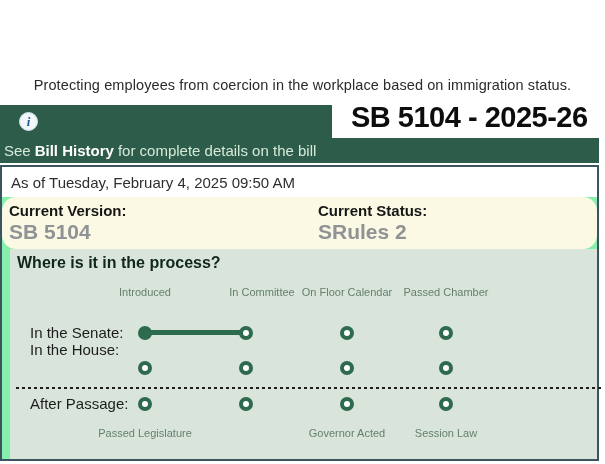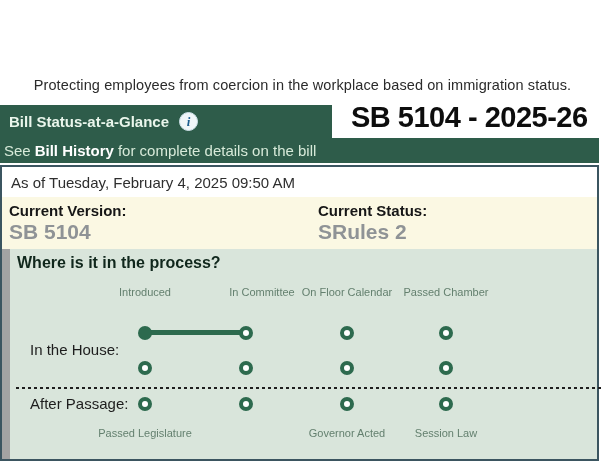--- a/index.html
+++ b/index.html
@@ -28,25 +28,25 @@
   .bar-row2{height:25px;display:flex;align-items:center;padding-left:4px;font-size:15px;color:#d7ead9;}
   .bar-row2 .link{font-weight:bold;color:#ffffff;margin:0 4px;cursor:pointer;}
   
   .bill-title-box{
     position:absolute;top:96px;left:332px;width:273px;height:42px;background:#ffffff;
     display:flex;align-items:center;padding-left:19px;box-sizing:border-box;
   }
   .bill-title-box span{font-size:29px;font-weight:bold;color:#0d0d0d;letter-spacing:-0.5px;white-space:nowrap;}
   
   .panel{
-    position:absolute;top:165px;left:0;width:599px;height:296px;background:#a3a3a3;
+    position:absolute;top:165px;left:0;width:599px;height:296px;background:#86efac;
     border:2px solid #3b5560;box-sizing:border-box;
   }
   .asof{height:30px;display:flex;align-items:center;padding-left:9px;font-size:15px;color:#2e2e2e;background:#fff;}
-  .current{position:relative;height:52px;background:#fbf8e3;}
+  .current{position:relative;height:52px;background:#fbf8e3;border-radius:14px;}
   .cur-col{position:absolute;top:0;}
   .cur-col.left{left:7px;}
   .cur-col.right{left:316px;}
   .cur-label{font-size:15px;font-weight:bold;color:#161616;margin-top:5px;}
   .cur-value{font-size:21px;font-weight:bold;color:#8f9396;margin-top:1px;cursor:pointer;}
   .process{position:relative;height:210px;background:#d9e5db;margin-left:8px;}
   .process-title{position:absolute;left:7px;top:5px;font-size:16px;font-weight:bold;color:#10271c;}
   .stage-top,.stage-bottom{
     position:absolute;text-align:center;font-size:11px;color:#64806f;line-height:15px;
   }
@@ -63,21 +63,20 @@
 </style>
 </head>
 <body>
 
 <div class="stage">
 
   <div class="description">Protecting employees from coercion in the workplace based on immigration status.</div>
 
   <div class="bar-green">
     <div class="bar-row1">
-      <span class="glance">Bill Status-at-a-Glance</span>
       <span class="info-icon">i</span>
     </div>
     <div class="bar-row2">
       <span>See</span>
       <span class="link">Bill History</span>
       <span>for complete details on the bill</span>
     </div>
   </div>
 
   <div class="bill-title-box">
@@ -99,20 +98,21 @@
     </div>
 
     <div class="process">
       <div class="process-title">Where is it in the process?</div>
 
       <div class="stage-top" style="left:83px;top:36px;width:104px;">Introduced</div>
       <div class="stage-top" style="left:200px;top:36px;width:104px;">In Committee</div>
       <div class="stage-top" style="left:289px;top:36px;width:96px;">On Floor Calendar</div>
       <div class="stage-top" style="left:388px;top:36px;width:96px;">Passed Chamber</div>
 
+      <div class="row-label" style="top:75px;">In the Senate:</div>
       <div class="connector"></div>
       <div class="dot filled" style="left:128px;top:77px;"></div>
       <div class="dot open" style="left:229px;top:77px;"></div>
       <div class="dot open" style="left:330px;top:77px;"></div>
       <div class="dot open" style="left:429px;top:77px;"></div>
 
       <div class="row-label" style="top:92px;">In the House:</div>
       <div class="dot open" style="left:128px;top:112px;"></div>
       <div class="dot open" style="left:229px;top:112px;"></div>
       <div class="dot open" style="left:330px;top:112px;"></div>

